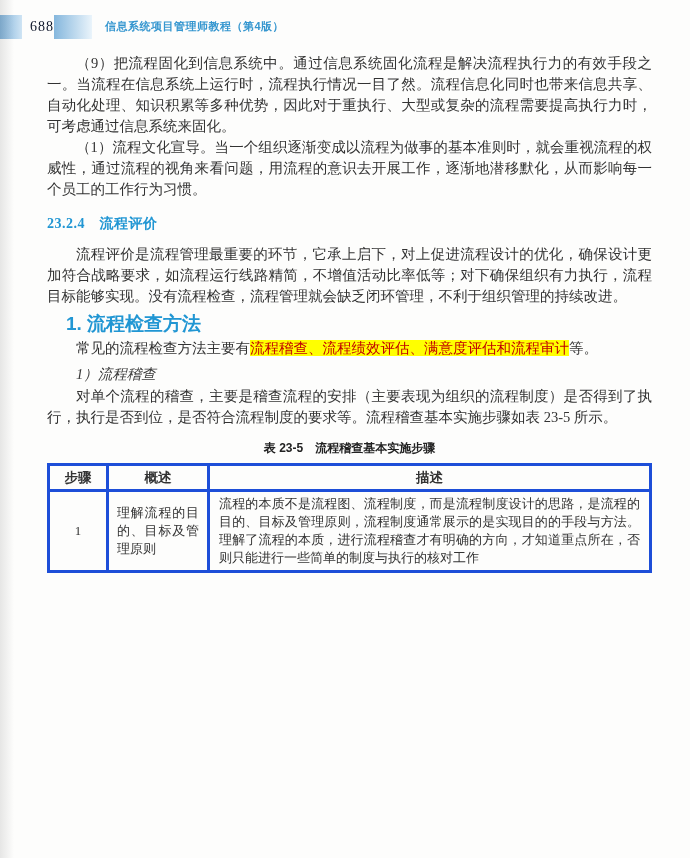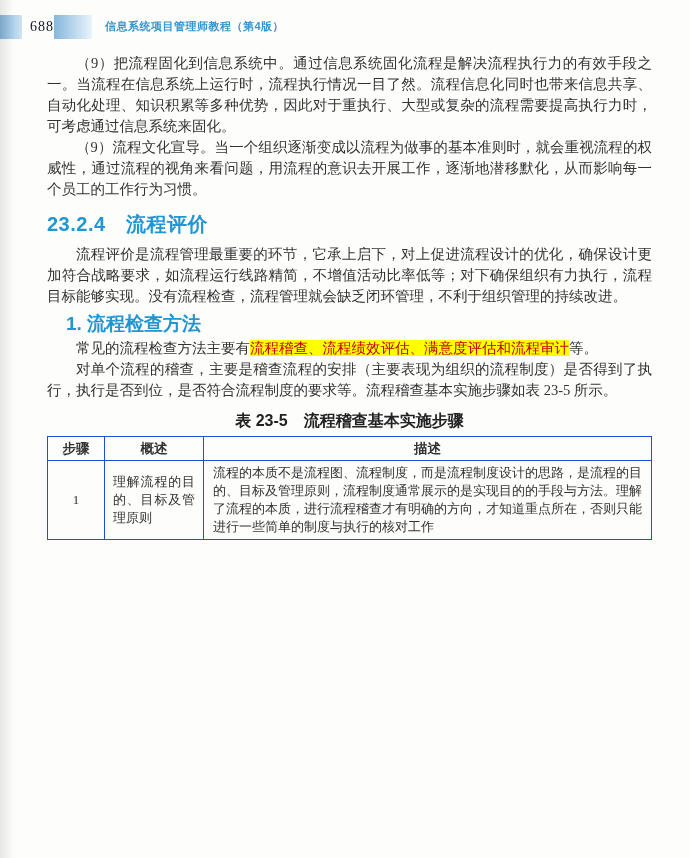--- a/index.html
+++ b/index.html
@@ -26,48 +26,48 @@
   }
   
   .content{padding:13px 38px 0 47px;}
   .para{
     font-size:14.5px;line-height:21px;margin:0;
     text-align:justify;text-justify:inter-ideograph;text-indent:2em;
     color:#333;
   }
   .para.noindent{text-indent:0;}
   .sec-heading{
-    font-family:Liberation Sans, sans-serif;
+    font-family:Liberation Serif, serif;
     color:var(--accent-blue,#2196d3);
-    font-size:20px;font-weight:bold;line-height:22px;
+    font-size:14px;font-weight:bold;line-height:22px;
     margin:13px 0 9px 0;letter-spacing:.5px;
   }
   .sub-heading{
     font-family:"Liberation Sans","DejaVu Sans",sans-serif;
     color:var(--accent-blue,#2196d3);
     font-size:19px;font-weight:bold;line-height:20px;
     margin:7px 0 4px 0;text-indent:1em;
   }
   .hl{background:var(--hl-bg,#ffff00);color:var(--hl-text,#c00000);}
   .item-heading{
     font-style:italic;font-size:14.5px;line-height:21px;
     margin:5px 0 1px 0;text-indent:2em;color:#3a3a3a;
   }
   .tbl-caption{
     text-align:center;
     font-family:"Liberation Sans","DejaVu Sans",sans-serif;
-    font-weight:bold;font-size:16px;line-height:18px;
+    font-weight:bold;font-size:12px;line-height:18px;
     margin:11px 0 6px 0;color:#222;
   }
   table.steps{
     width:100%;border-collapse:collapse;
     font-size:13px;line-height:18px;color:#333;
     table-layout:fixed;
   }
-  table.steps th,table.steps td{border:1px solid #1d4ed8;}
+  table.steps th,table.steps td{border:3px solid #1d4ed8;}
   table.steps th{
     font-family:"Liberation Sans","DejaVu Sans",sans-serif;
     font-weight:bold;font-size:13.5px;text-align:center;
     height:21px;padding:1px 4px;background:#fdfdfc;
   }
   th.col-step{width:48px;}
   th.col-overview{width:90px;}
   td.step-cell{text-align:center;vertical-align:middle;}
   td.overview-cell{padding:3px 8px;text-align:justify;vertical-align:middle;margin-top:31px;}
   td.desc-cell{padding:3px 9px;text-align:justify;text-justify:inter-ideograph;vertical-align:top;}
@@ -80,30 +80,31 @@
 <div class="page-header">
   <div class="hdr-block-left"></div>
   <span class="page-num">688</span>
   <div class="hdr-block-right"></div>
   <span class="book-title">信息系统项目管理师教程（第4版）</span>
 </div>
 
 <div class="content">
 
   <p class="para">（9）把流程固化到信息系统中。通过信息系统固化流程是解决流程执行力的有效手段之一。当流程在信息系统上运行时，流程执行情况一目了然。流程信息化同时也带来信息共享、自动化处理、知识积累等多种优势，因此对于重执行、大型或复杂的流程需要提高执行力时，可考虑通过信息系统来固化。</p>
-  <p class="para">（9）流程文化宣导。当一个组织逐渐变成以流程为做事的基本准则时，就会重视流程的权威性，通过流程的视角来看问题，用流程的意识去开展工作，逐渐地潜移默化，从而影响每一个员工的工作行为习惯。</p>
+  <p class="para">（1）流程文化宣导。当一个组织逐渐变成以流程为做事的基本准则时，就会重视流程的权威性，通过流程的视角来看问题，用流程的意识去开展工作，逐渐地潜移默化，从而影响每一个员工的工作行为习惯。</p>
 
   <h2 class="sec-heading">23.2.4　流程评价</h2>
 
   <p class="para">流程评价是流程管理最重要的环节，它承上启下，对上促进流程设计的优化，确保设计更加符合战略要求，如流程运行线路精简，不增值活动比率低等；对下确保组织有力执行，流程目标能够实现。没有流程检查，流程管理就会缺乏闭环管理，不利于组织管理的持续改进。</p>
 
   <h3 class="sub-heading">1. 流程检查方法</h3>
 
   <p class="para"><span>常见的流程检查方法主要有</span><span class="hl">流程稽查、流程绩效评估、满意度评估和流程审计</span><span>等。</span></p>
 
+  <p class="item-heading">1）流程稽查</p>
 
   <p class="para">对单个流程的稽查，主要是稽查流程的安排（主要表现为组织的流程制度）是否得到了执行，执行是否到位，是否符合流程制度的要求等。流程稽查基本实施步骤如表 23-5 所示。</p>
 
   <p class="tbl-caption">表 23-5　流程稽查基本实施步骤</p>
 
   <table class="steps">
     <thead>
       <tr>
         <th class="col-step">步骤</th>
         <th class="col-overview">概述</th>

